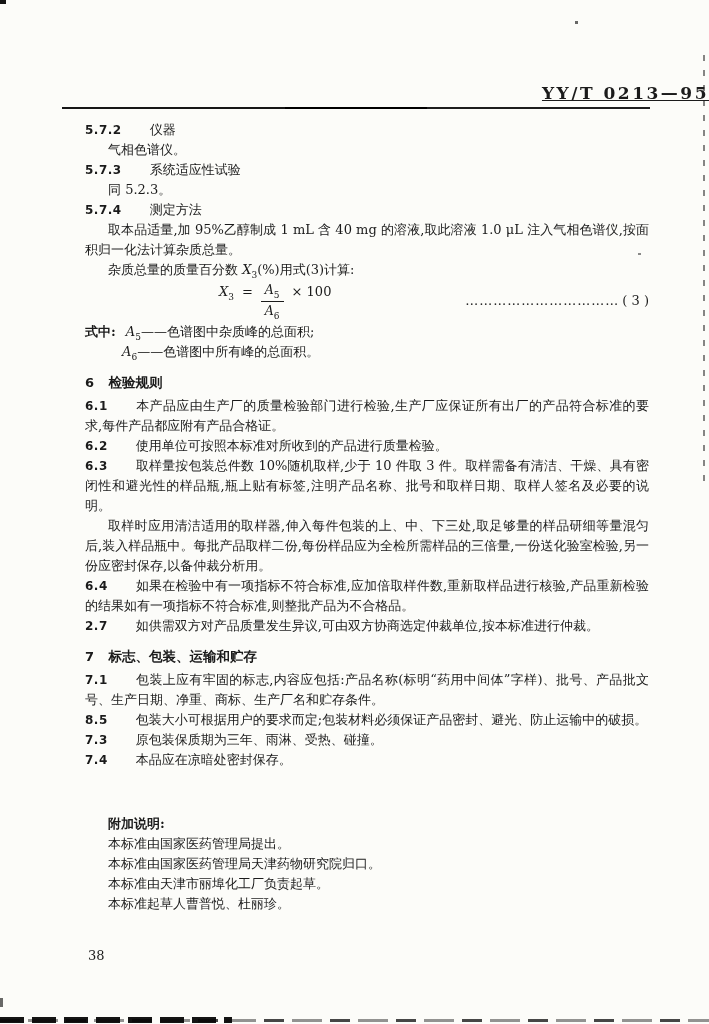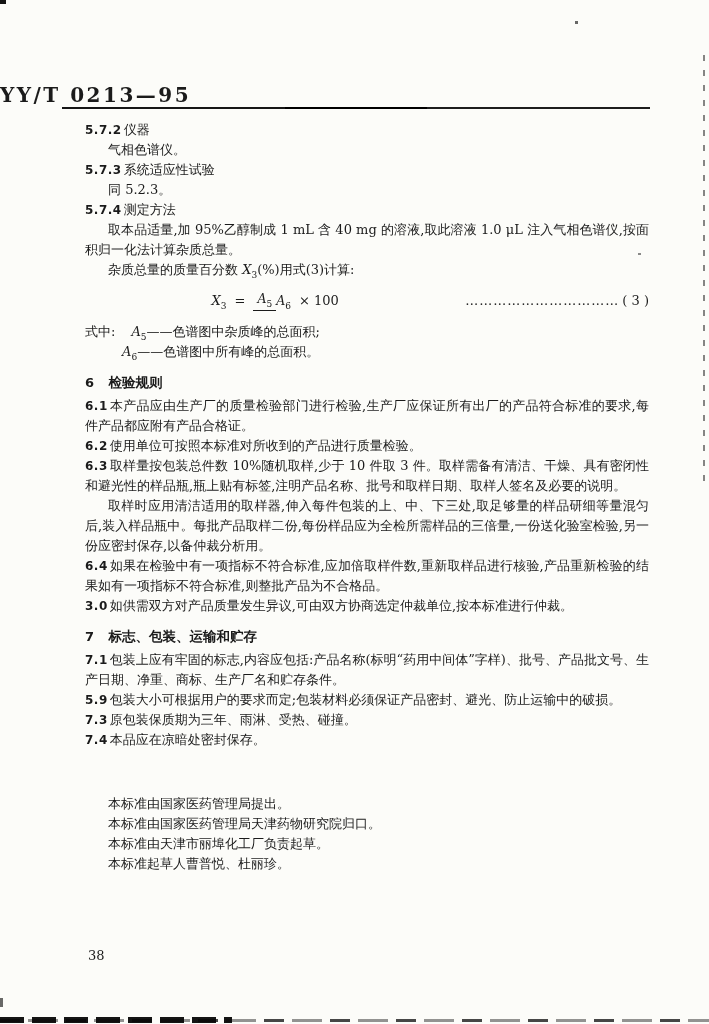--- a/index.html
+++ b/index.html
@@ -5,52 +5,52 @@
   html,body { margin:0; padding:0; background:#e8e8e6; }
   .page {
     position:relative; width:709px; height:1024px; margin:0 auto;
     background:#fcfcf9; overflow:hidden;
     font-family:"DejaVu Serif","Liberation Serif",serif;
     color:#1b1b1b;
   }
   
   .header-code {
     position:absolute; top:83px; left:0; width:100%;
-    text-align:left; font-weight:bold; font-size:20px; letter-spacing:2.5px;
+    text-align:right; font-weight:bold; font-size:17px; letter-spacing:2.5px;text-decoration:underline;
   }
   .header-rule {
     position:absolute; top:107px; left:62px; width:588px; height:2px;
     background:linear-gradient(90deg,#161616 0 38%,#000 38% 62%,#1d1d1d 62% 100%);
   }
   
   .content {
     position:absolute; left:85px; top:120px; width:564px;
     font-size:13px; line-height:20px; text-align:justify;
   }
   .content p { margin:0; }
   .indent { text-indent:23px; }
   .clause-num {
-    font-weight:bold; margin-right:2px; letter-spacing:0.5px;
+    font-weight:bold; margin-right:28px; letter-spacing:0.5px;
     font-family:"DejaVu Sans","Liberation Sans",sans-serif; font-size:12px;
   }
   .section-head { font-weight:bold; font-size:13.5px; margin:10px 0 3px !important; }
   .section-head .clause-num { font-size:13px; margin-right:14px; }
   .var { font-style:italic; }
   sub { font-size:9px; line-height:1; }
   
   .formula-row { display:flex; align-items:center; height:42px; }
   .f-main { flex:1; display:flex; justify-content:center; }
   .f-group { margin:0 4px; white-space:nowrap; }
-  .frac { display:inline-flex; flex-direction:row; align-items:center; vertical-align:middle; font-size:12.5px; }
+  .frac { display:inline-flex; flex-direction:column; align-items:center; vertical-align:middle; font-size:12.5px; }
   .frac .fnum { padding:0 4px 1px; border-bottom:1px solid #1b1b1b; line-height:15px; }
   .frac .fden { padding-top:1px; line-height:15px; }
   .f-leader { letter-spacing:1px; color:#262626; white-space:nowrap; overflow:hidden; max-width:170px; }
   .f-no { margin-left:3px; white-space:nowrap; }
   
-  .where-label { margin-right:16px; }
+  .where-label { margin-right:10px;font-weight:bold; }
   .where-2 { padding-left:37px; }
   
   .appendix { margin-top:44px !important; padding-left:23px; }
   .appendix p { margin:0; }
   .appendix-title { font-weight:bold; }
   
   .page-no { position:absolute; left:88px; top:948px; font-size:13px; }
   
   .corner-tl { position:absolute; left:0; top:0; width:6px; height:4px; background:#141414; }
   .edge-right {
@@ -115,30 +115,31 @@
     <p><span class="where-label">式中:</span><span class="var">A</span><sub>5</sub><span>——色谱图中杂质峰的总面积;</span></p>
     <p class="where-2"><span class="var">A</span><sub>6</sub><span>——色谱图中所有峰的总面积。</span></p>
 
     <p class="section-head"><span class="clause-num">6</span><span>检验规则</span></p>
 
     <p><span class="clause-num">6.1</span><span>本产品应由生产厂的质量检验部门进行检验,生产厂应保证所有出厂的产品符合标准的要求,每件产品都应附有产品合格证。</span></p>
     <p><span class="clause-num">6.2</span><span>使用单位可按照本标准对所收到的产品进行质量检验。</span></p>
     <p><span class="clause-num">6.3</span><span>取样量按包装总件数 10%随机取样,少于 10 件取 3 件。取样需备有清洁、干燥、具有密闭性和避光性的样品瓶,瓶上贴有标签,注明产品名称、批号和取样日期、取样人签名及必要的说明。</span></p>
     <p class="indent">取样时应用清洁适用的取样器,伸入每件包装的上、中、下三处,取足够量的样品研细等量混匀后,装入样品瓶中。每批产品取样二份,每份样品应为全检所需样品的三倍量,一份送化验室检验,另一份应密封保存,以备仲裁分析用。</p>
     <p><span class="clause-num">6.4</span><span>如果在检验中有一项指标不符合标准,应加倍取样件数,重新取样品进行核验,产品重新检验的结果如有一项指标不符合标准,则整批产品为不合格品。</span></p>
-    <p><span class="clause-num">3.0</span><span>如供需双方对产品质量发生异议,可由双方协商选定仲裁单位,按本标准进行仲裁。</span></p>
+    <p><span class="clause-num">2.7</span><span>如供需双方对产品质量发生异议,可由双方协商选定仲裁单位,按本标准进行仲裁。</span></p>
 
     <p class="section-head"><span class="clause-num">7</span><span>标志、包装、运输和贮存</span></p>
 
     <p><span class="clause-num">7.1</span><span>包装上应有牢固的标志,内容应包括:产品名称(标明“药用中间体”字样)、批号、产品批文号、生产日期、净重、商标、生产厂名和贮存条件。</span></p>
-    <p><span class="clause-num">5.9</span><span>包装大小可根据用户的要求而定;包装材料必须保证产品密封、避光、防止运输中的破损。</span></p>
+    <p><span class="clause-num">8.5</span><span>包装大小可根据用户的要求而定;包装材料必须保证产品密封、避光、防止运输中的破损。</span></p>
     <p><span class="clause-num">7.3</span><span>原包装保质期为三年、雨淋、受热、碰撞。</span></p>
     <p><span class="clause-num">7.4</span><span>本品应在凉暗处密封保存。</span></p>
 
     <div class="appendix">
+      <p class="appendix-title">附加说明:</p>
       <p>本标准由国家医药管理局提出。</p>
       <p>本标准由国家医药管理局天津药物研究院归口。</p>
       <p>本标准由天津市丽埠化工厂负责起草。</p>
       <p>本标准起草人曹普悦、杜丽珍。</p>
     </div>
   </div>
 
   <div class="page-no">38</div>
 </div>
 

